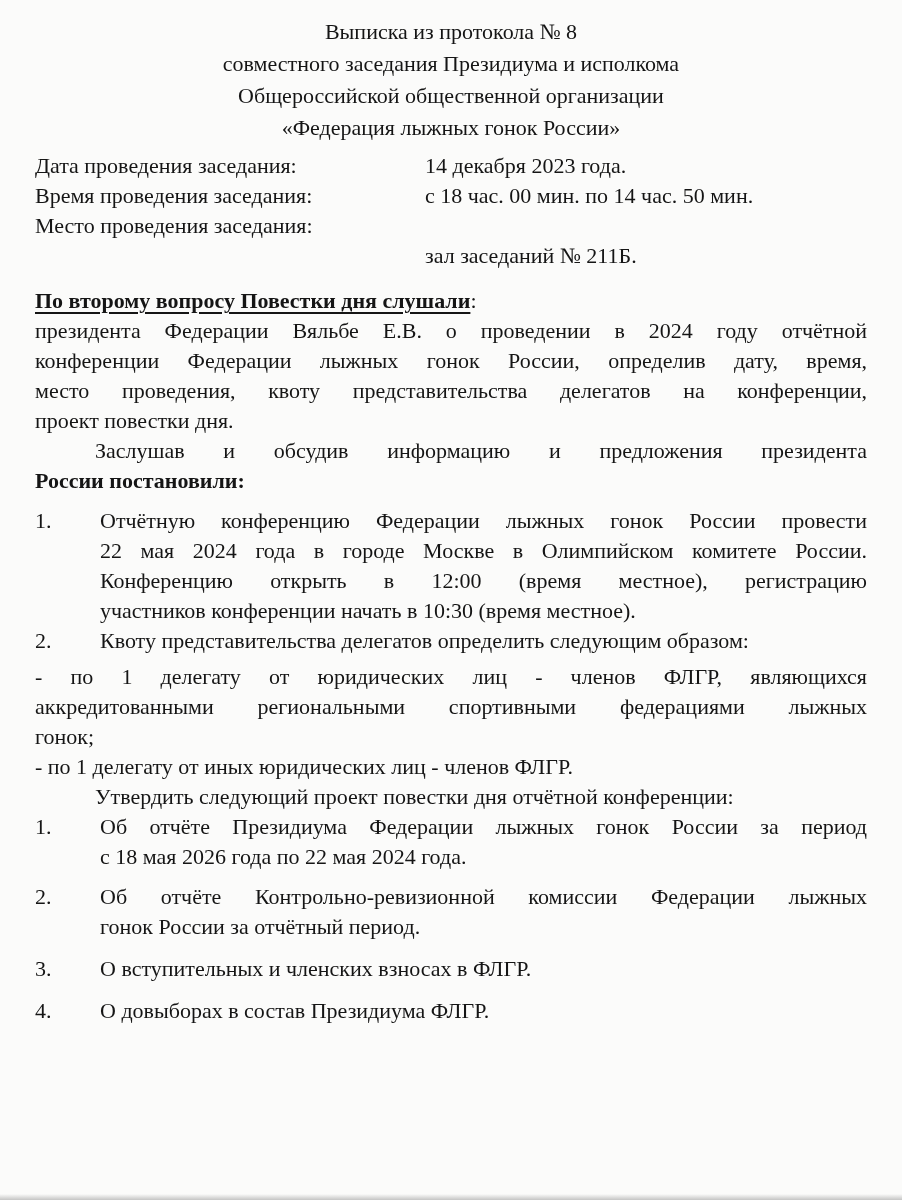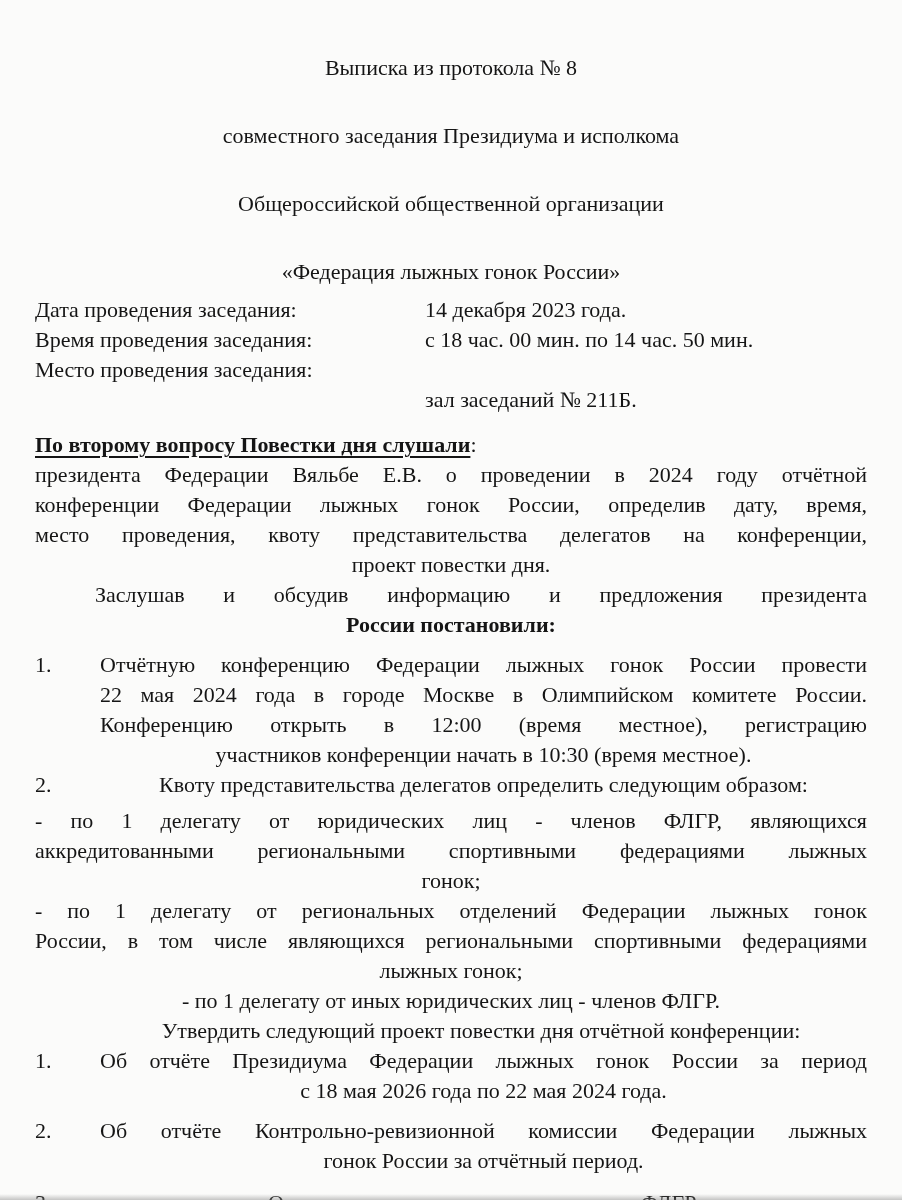--- a/index.html
+++ b/index.html
@@ -13,25 +13,25 @@
     position: relative;
   }
   .page {
     padding: 16px 35px 0 35px;
     width: 832px;
   }
   .line { line-height: 30px; white-space: pre-wrap; }
   
   .jl { text-align: justify; text-align-last: justify; }
   
-  .ll { text-align: center; }
+  .ll { text-align: left; }
   .center { text-align: center; }
 
   .title-block { line-height: 32px; }
-  .title-block .line { line-height: 32px; margin-top: 36px; }
+  .title-block .line { line-height: 32px; }
 
   .meta-block { margin-top: 7px; }
   .meta-row { display: flex; }
   .meta-label { width: 390px; flex: 0 0 390px; }
   .meta-value { flex: 1; }
 
   .section-heading { margin-top: 15px; font-weight: bold; }
   .section-heading .u { text-decoration: underline; text-decoration-thickness: 2px; text-underline-offset: 4px; }
   .section-heading .colon { font-weight: normal; }
 
@@ -109,25 +109,20 @@
     <span class="num">2.</span>
     <div class="line ll">Квоту представительства делегатов определить следующим образом:</div>
   </div>
 
   <div class="para mt6">
     <div class="line jl">- по 1 делегату от юридических лиц - членов ФЛГР, являющихся</div>
     <div class="line jl">аккредитованными региональными спортивными федерациями лыжных</div>
     <div class="line ll">гонок;</div>
   </div>
 
-  <div class="para">
-    <div class="line jl">- по 1 делегату от региональных отделений Федерации лыжных гонок</div>
-    <div class="line jl">России, в том числе являющихся региональными спортивными федерациями</div>
-    <div class="line ll">лыжных гонок;</div>
-  </div>
 
   <div class="para">
     <div class="line ll">- по 1 делегату от иных юридических лиц - членов ФЛГР.</div>
   </div>
 
   <div class="para">
     <div class="line ll indent">Утвердить следующий проект повестки дня отчётной конференции:</div>
   </div>
 
   <div class="para num-item">

